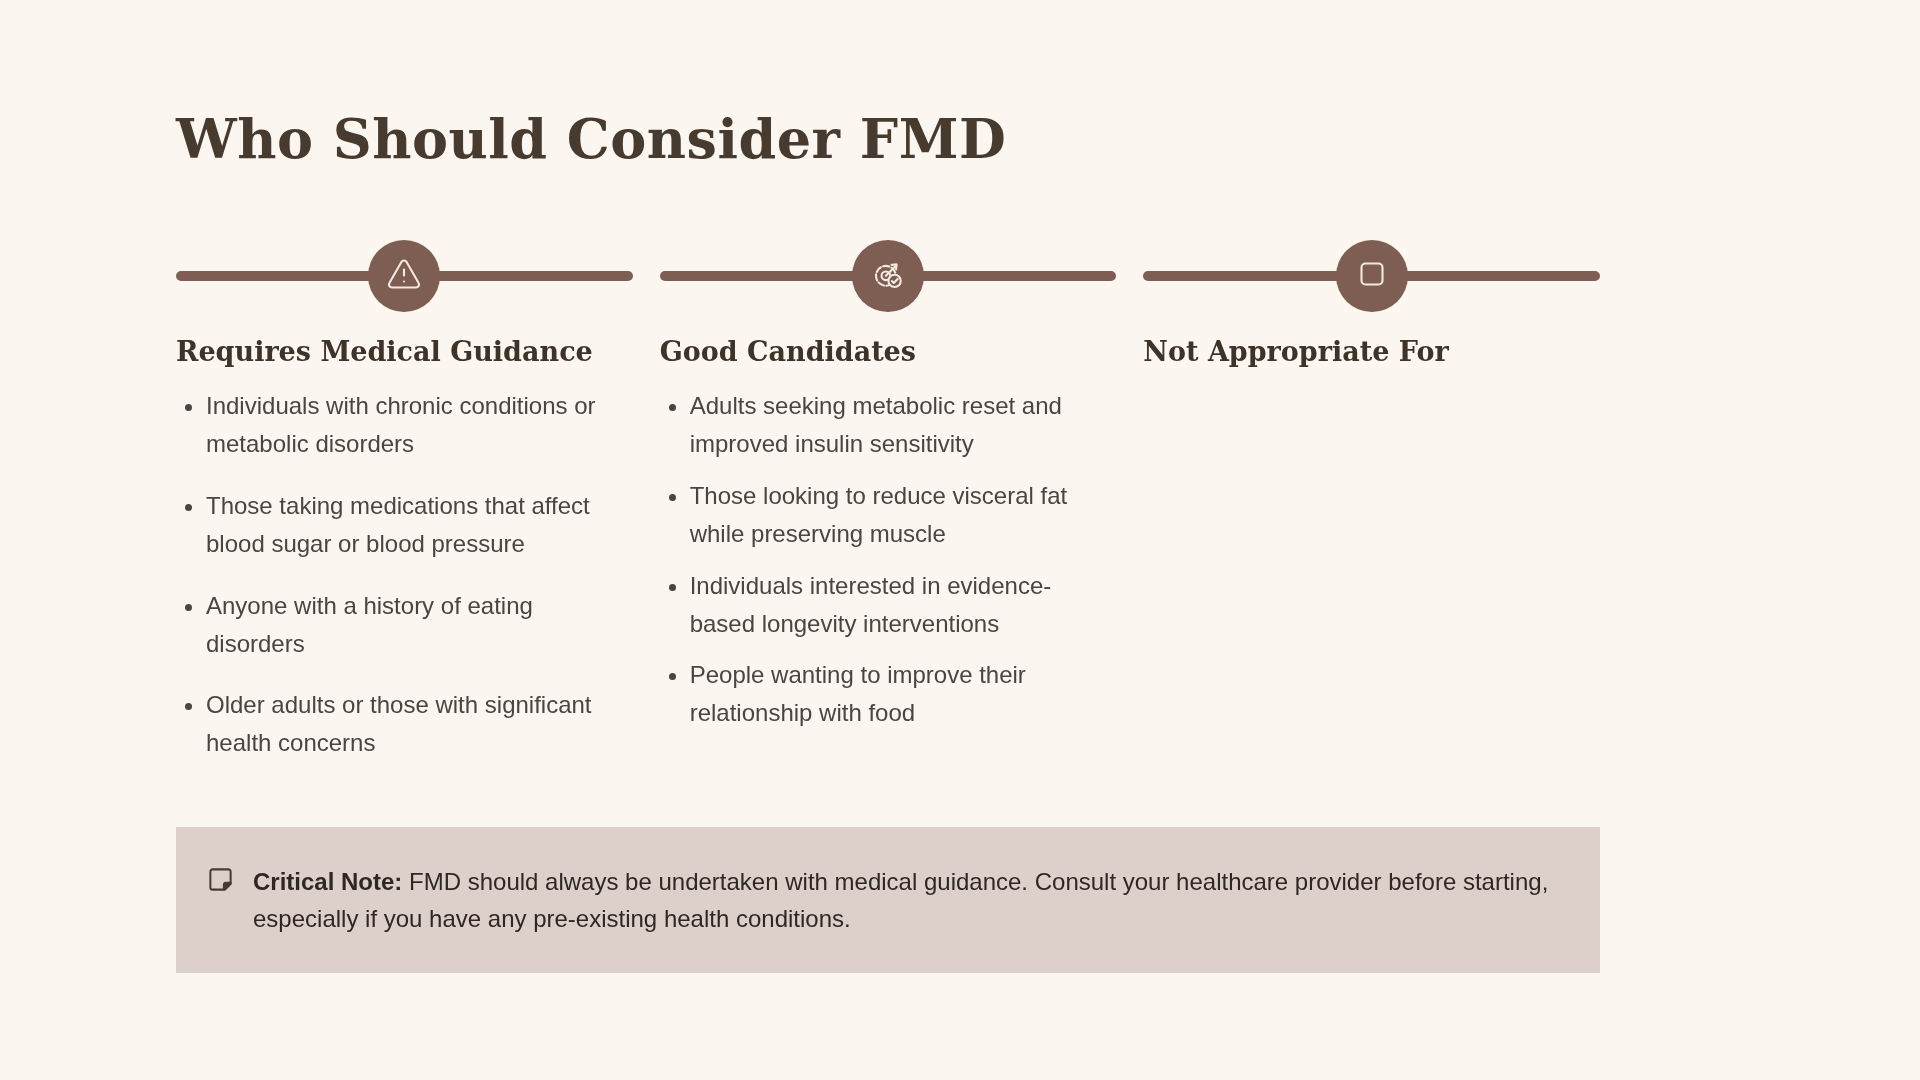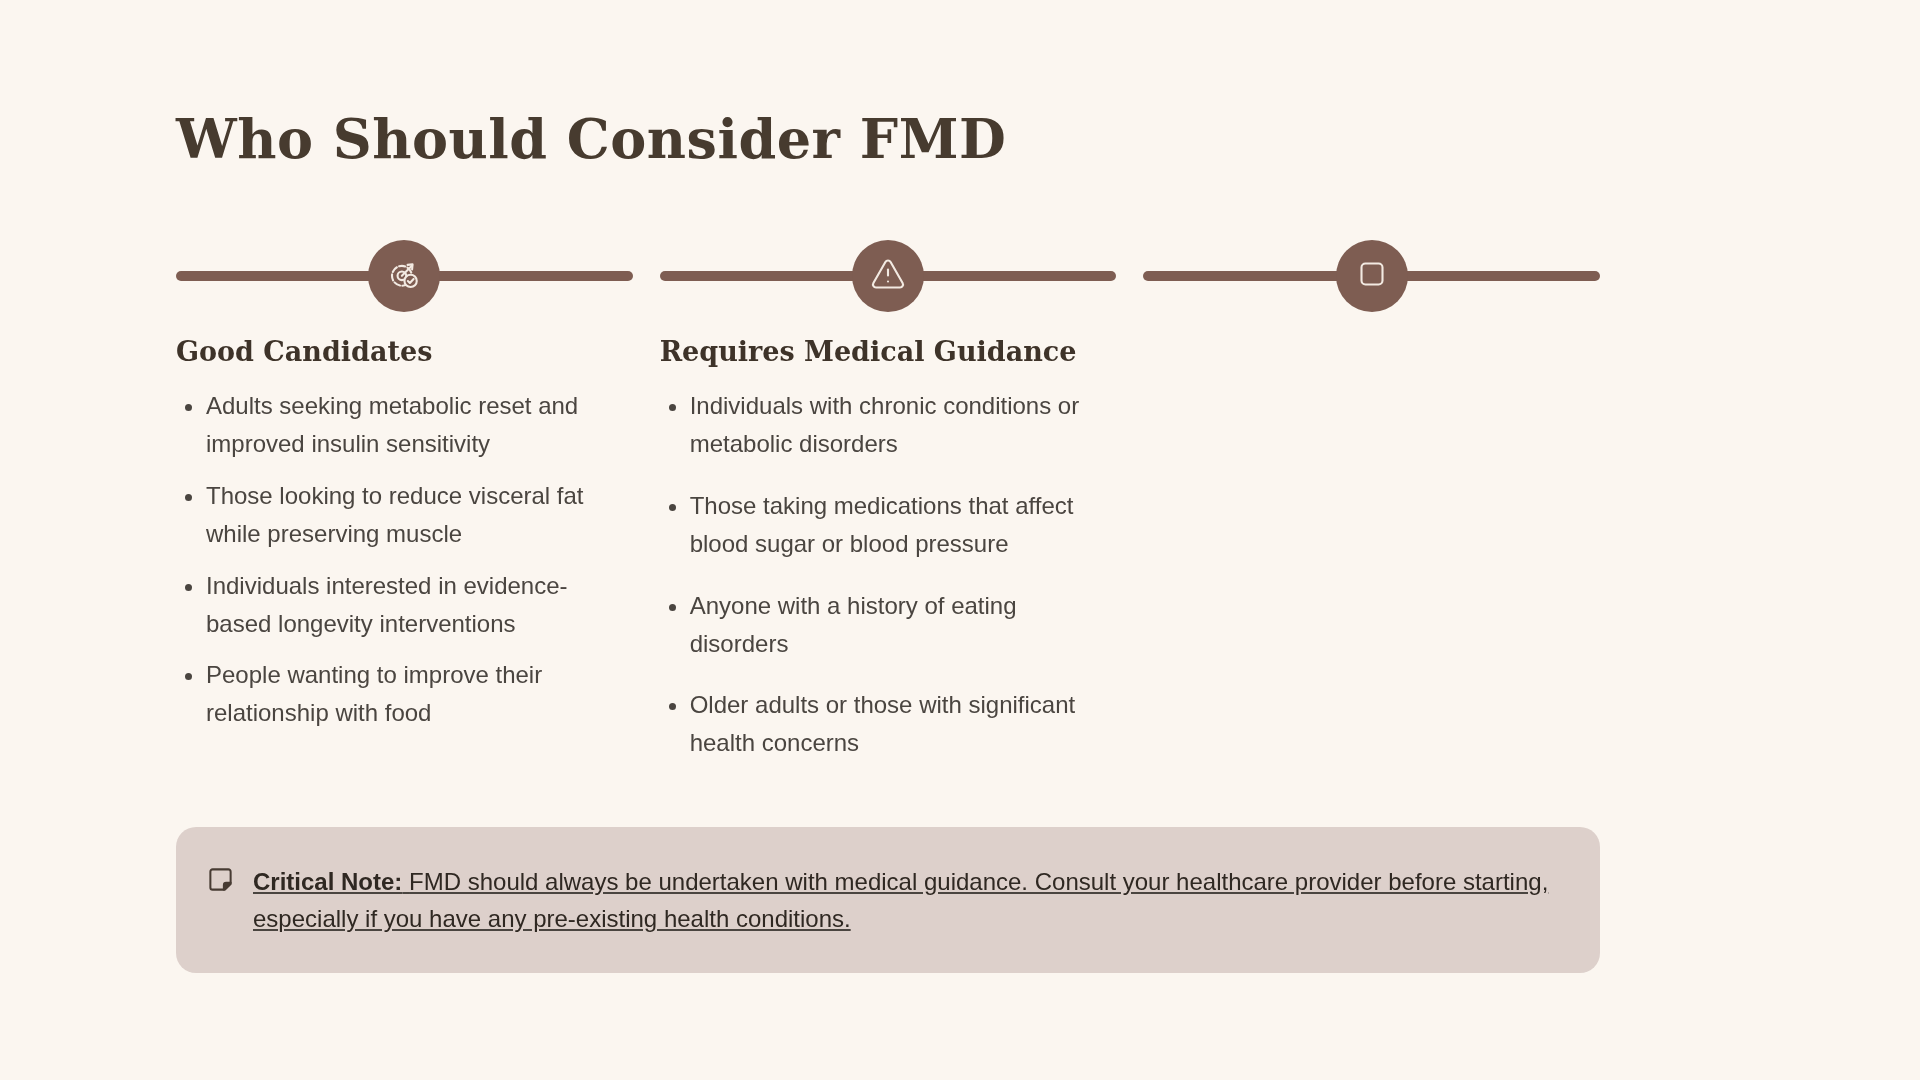--- a/index.html
+++ b/index.html
@@ -82,45 +82,66 @@
     max-width: 445px;
   }
   .column-2 .bullet-list li { margin-bottom: 24px; }
   .critical-note {
     position: absolute;
     left: 176px;
     right: 176px;
     top: 827px;
     height: 146px;
     background: #DDD0CB;
-    border-radius: 20px;
+    border-radius: 0;
     display: flex;
     align-items: flex-start;
     padding: 36px 34px 0 31px;
     gap: 19px;
-    text-decoration: underline;
   }
   .note-icon { flex: 0 0 auto; margin-top: 3px; }
   .note-icon svg { width: 27px; height: 27px; display: block; }
   .note-text {
     font-size: 24px;
     line-height: 1.55;
     color: #2F2822;
     max-width: 1360px;
   }
   .note-text strong { font-weight: 700; color: #2F2822; }
 </style>
 </head>
 <body>
 
 <div class="slide">
 
   <h1 class="page-title">Who Should Consider FMD</h1>
 
   <div class="columns">
+
+    <section class="column column-2">
+      <div class="divider">
+        <div class="divider-line"></div>
+        <div class="divider-circle">
+          <span>
+            <svg viewBox="0 0 24 24" fill="none" stroke="#F3EAE2" stroke-width="1.4" stroke-linecap="round" stroke-linejoin="round">
+              <path d="m21.73 18-8-14a2 2 0 0 0-3.46 0l-8 14A2 2 0 0 0 4 21h16a2 2 0 0 0 1.73-3Z"></path>
+              <path d="M12 9v4"></path>
+              <path d="M12 17h.01"></path>
+            </svg>
+          </span>
+        </div>
+      </div>
+      <h2 class="column-heading">Requires Medical Guidance</h2>
+      <ul class="bullet-list">
+        <li>Individuals with chronic conditions or metabolic disorders</li>
+        <li>Those taking medications that affect blood sugar or blood pressure</li>
+        <li>Anyone with a history of eating disorders</li>
+        <li>Older adults or those with significant health concerns</li>
+      </ul>
+    </section>
 
     <section class="column column-1">
       <div class="divider">
         <div class="divider-line"></div>
         <div class="divider-circle">
           <span>
             <svg viewBox="0 0 24 24" fill="none" stroke="#F3EAE2" stroke-width="1.4" stroke-linecap="round" stroke-linejoin="round">
               <circle cx="10.6" cy="13.2" r="6.6" stroke-dasharray="4.2 1.6"></circle>
               <circle cx="10.6" cy="13.2" r="2.9"></circle>
               <path d="M10.6 13.2 L17.4 6.4"></path>
@@ -133,53 +154,32 @@
       </div>
       <h2 class="column-heading">Good Candidates</h2>
       <ul class="bullet-list">
         <li>Adults seeking metabolic reset and improved insulin sensitivity</li>
         <li>Those looking to reduce visceral fat while preserving muscle</li>
         <li>Individuals interested in evidence-based longevity interventions</li>
         <li>People wanting to improve their relationship with food</li>
       </ul>
     </section>
 
-    <section class="column column-2">
-      <div class="divider">
-        <div class="divider-line"></div>
-        <div class="divider-circle">
-          <span>
-            <svg viewBox="0 0 24 24" fill="none" stroke="#F3EAE2" stroke-width="1.4" stroke-linecap="round" stroke-linejoin="round">
-              <path d="m21.73 18-8-14a2 2 0 0 0-3.46 0l-8 14A2 2 0 0 0 4 21h16a2 2 0 0 0 1.73-3Z"></path>
-              <path d="M12 9v4"></path>
-              <path d="M12 17h.01"></path>
-            </svg>
-          </span>
-        </div>
-      </div>
-      <h2 class="column-heading">Requires Medical Guidance</h2>
-      <ul class="bullet-list">
-        <li>Individuals with chronic conditions or metabolic disorders</li>
-        <li>Those taking medications that affect blood sugar or blood pressure</li>
-        <li>Anyone with a history of eating disorders</li>
-        <li>Older adults or those with significant health concerns</li>
-      </ul>
-    </section>
-
     <section class="column column-3">
       <div class="divider">
         <div class="divider-line"></div>
         <div class="divider-circle">
           <span>
             <svg viewBox="0 0 24 24" fill="none" stroke="#F3EAE2" stroke-width="1.4" stroke-linecap="round" stroke-linejoin="round">
               <rect x="5" y="5" width="14" height="14" rx="2.6"></rect>
             </svg>
           </span>
         </div>
       </div>
+      <h2 class="column-heading">Not Appropriate For</h2>
     </section>
 
   </div>
 
   <div class="critical-note">
     <span class="note-icon">
       <svg viewBox="0 0 24 24" fill="none" stroke="#473B33" stroke-width="1.8" stroke-linecap="round" stroke-linejoin="round">
         <path d="M16 3H5a2 2 0 0 0-2 2v14a2 2 0 0 0 2 2h11l5-5V5a2 2 0 0 0-2-2Z"></path>
         <path d="M15 21v-4a2 2 0 0 1 2-2h4Z" fill="#473B33"></path>
       </svg>

